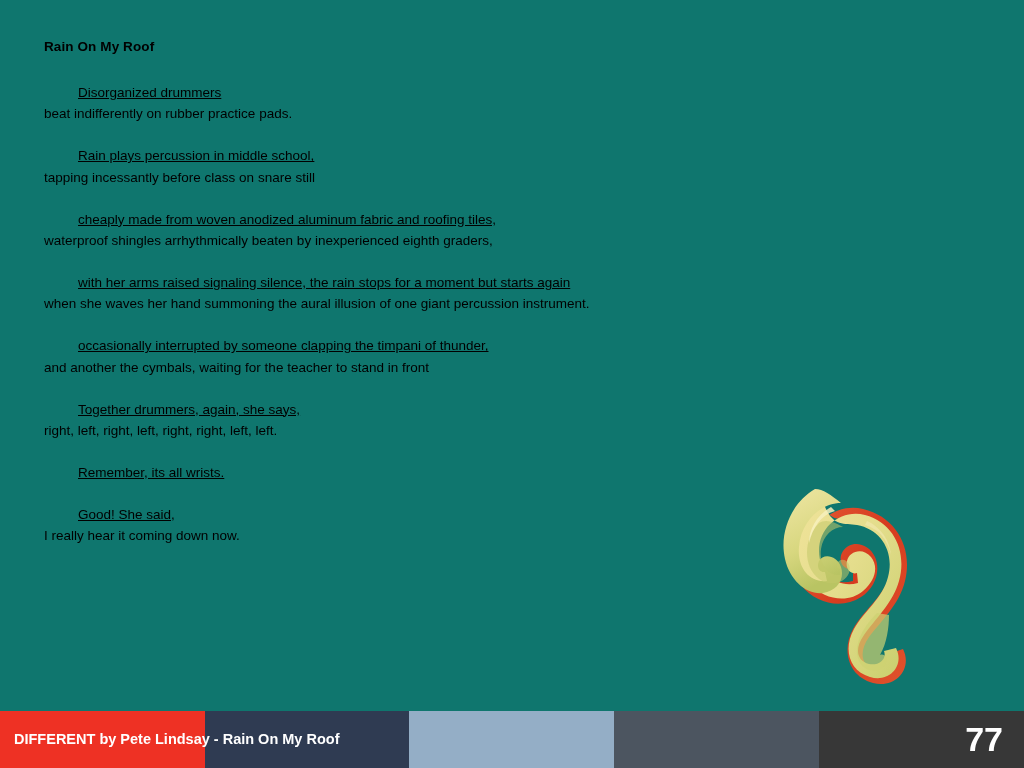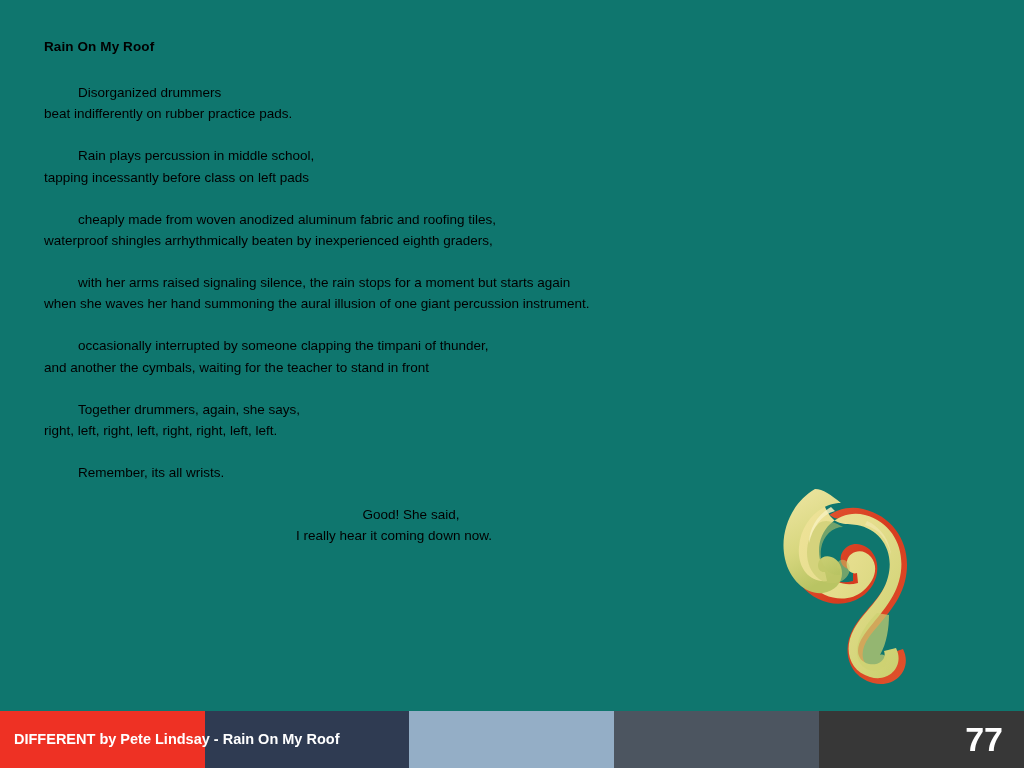--- a/index.html
+++ b/index.html
@@ -39,27 +39,27 @@
     font-size: 13.5px;
     line-height: 21.4px;
     color: #000000;
   }
 
   .stanza {
     margin-bottom: 20.5px;
   }
   .stanza:last-child {
     margin-bottom: 0;
-    text-align: center;
   }
   .line {
     white-space: pre;
   }
   .line.indent {
     padding-left: 34px;
+    text-decoration: underline;
   }
 
   
   .decor-image {
     position: absolute;
     left: 757px;
     top: 463px;
     width: 222px;
     height: 230px;
   }
@@ -135,21 +135,21 @@
 
   <div class="poem-title">Rain On My Roof</div>
 
   <div class="poem-body">
       <div class="stanza">
         <div class="line indent">Disorganized drummers</div>
         <div class="line">beat indifferently on rubber practice pads.</div>
       </div>
       <div class="stanza">
         <div class="line indent">Rain plays percussion in middle school,</div>
-        <div class="line">tapping incessantly before class on left pads</div>
+        <div class="line">tapping incessantly before class on snare still</div>
       </div>
       <div class="stanza">
         <div class="line indent">cheaply made from woven anodized aluminum fabric and roofing tiles,</div>
         <div class="line">waterproof shingles arrhythmically beaten by inexperienced eighth graders,</div>
       </div>
       <div class="stanza">
         <div class="line indent">with her arms raised signaling silence, the rain stops for a moment but starts again</div>
         <div class="line">when she waves her hand summoning the aural illusion of one giant percussion instrument.</div>
       </div>
       <div class="stanza">

